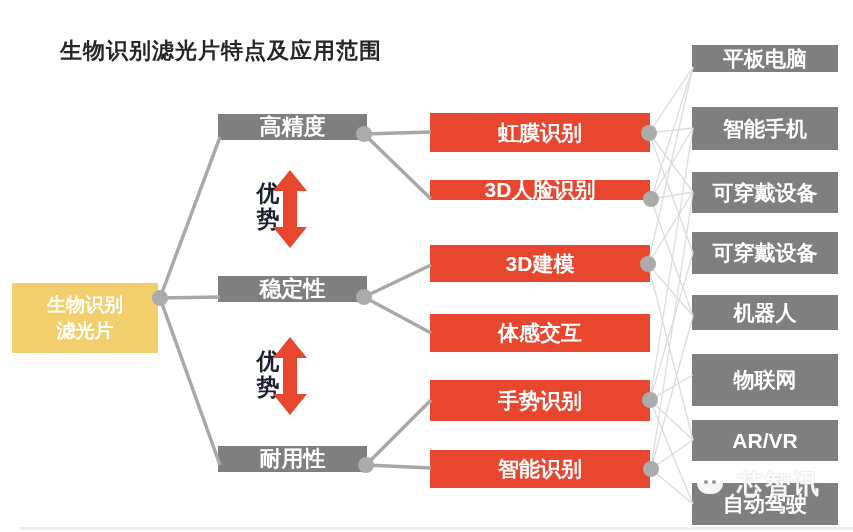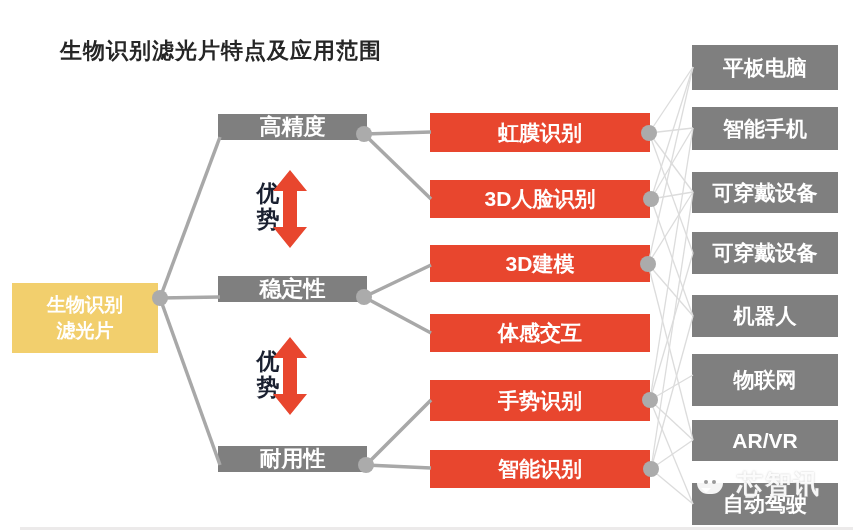--- a/index.html
+++ b/index.html
@@ -116,31 +116,31 @@
 滤光片</div>
 
     <div class="node feature" style="top:114px">高精度</div>
     <div class="node feature" style="top:276px">稳定性</div>
     <div class="node feature" style="top:446px">耐用性</div>
 
     <div class="adv" style="top:181px">优势</div>
     <div class="adv" style="top:349px">优势</div>
 
     <div class="node app" style="top:113px;height:39px">虹膜识别</div>
-    <div class="node app" style="top:180px;height:38px">3D人脸识别</div>
+    <div class="node app" style="top:180px;height:20px">3D人脸识别</div>
     <div class="node app" style="top:245px;height:37px">3D建模</div>
     <div class="node app" style="top:314px;height:38px">体感交互</div>
     <div class="node app" style="top:380px;height:41px">手势识别</div>
     <div class="node app" style="top:450px;height:38px">智能识别</div>
 
-    <div class="node device" style="top:45px;height:45px">平板电脑</div>
+    <div class="node device" style="top:45px;height:27px">平板电脑</div>
     <div class="node device" style="top:107px;height:43px">智能手机</div>
     <div class="node device" style="top:172px;height:41px">可穿戴设备</div>
     <div class="node device" style="top:232px;height:42px">可穿戴设备</div>
-    <div class="node device" style="top:295px;height:42px">机器人</div>
+    <div class="node device" style="top:295px;height:35px">机器人</div>
     <div class="node device" style="top:354px;height:52px">物联网</div>
     <div class="node device" style="top:420px;height:41px">AR/VR</div>
     <div class="node device" style="top:483px;height:42px">自动驾驶</div>
 
   </div>
 
   <div class="watermark">
     <span class="wm-bubble">
       <span class="b1"></span>
         <span class="eye e1"></span>

